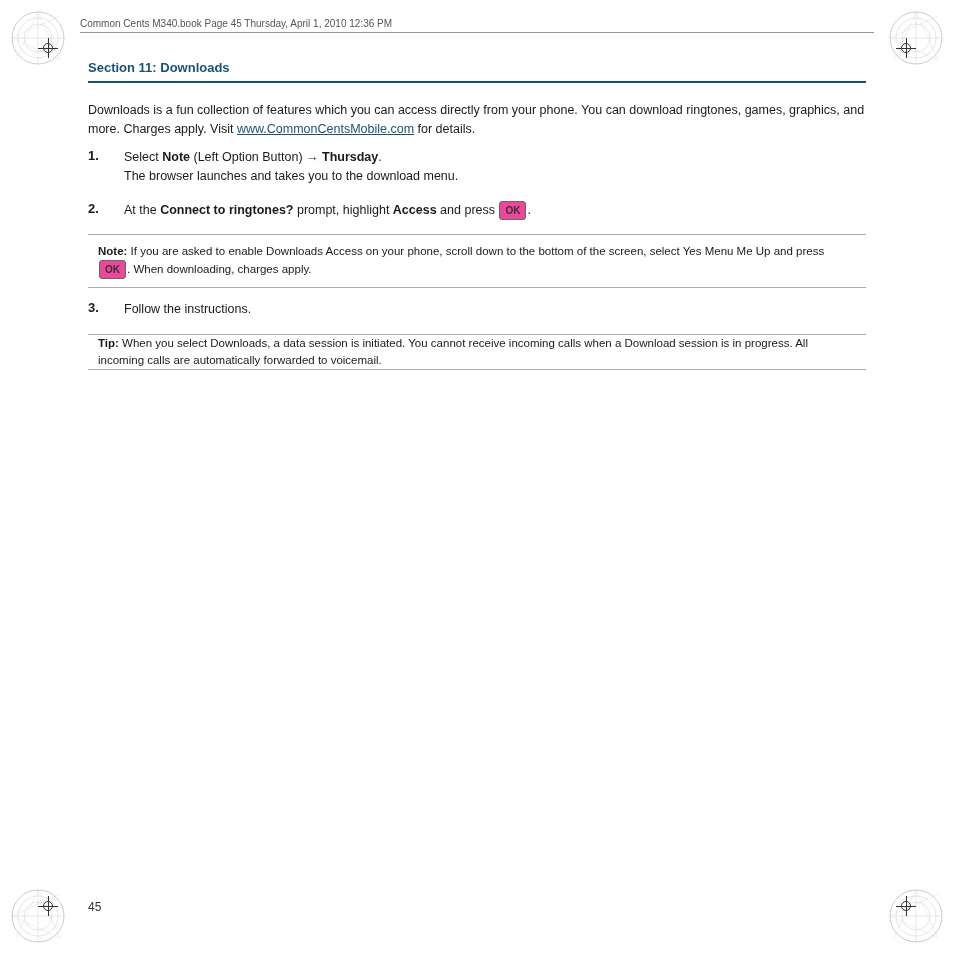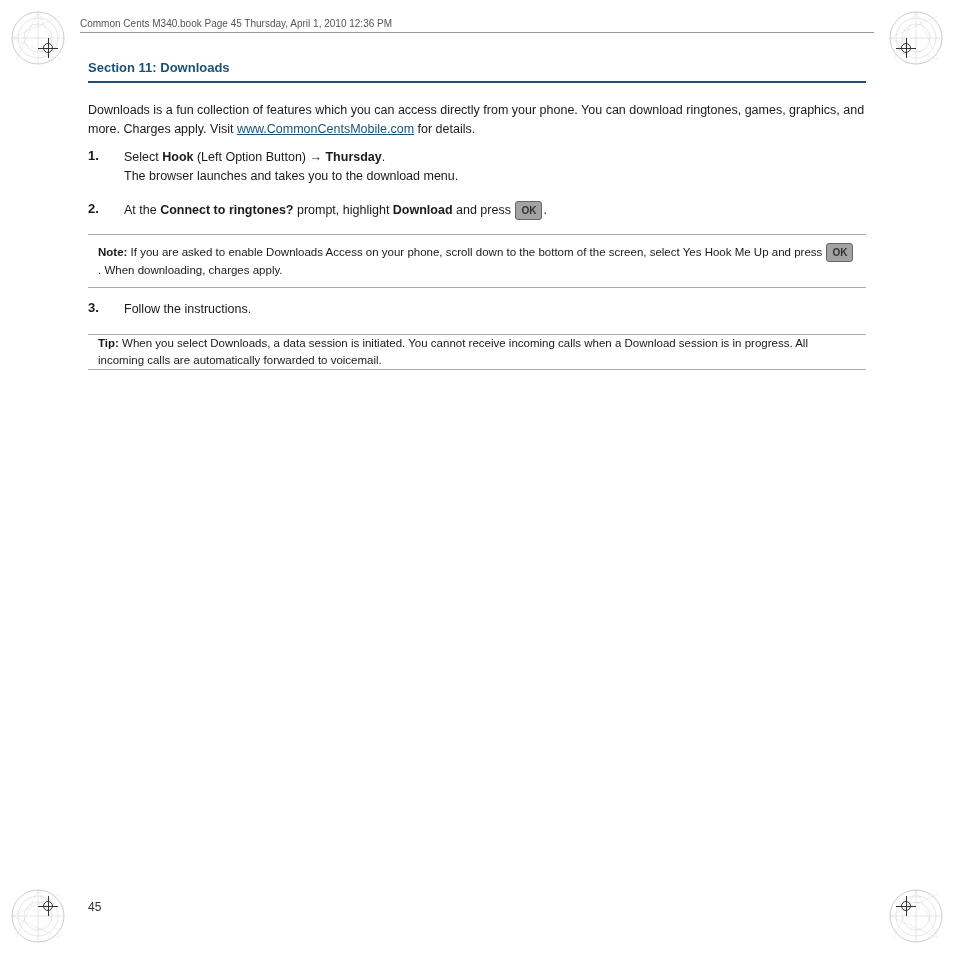--- a/index.html
+++ b/index.html
@@ -149,21 +149,21 @@
     .ok-btn {
       display: inline-flex;
       align-items: center;
       justify-content: center;
       border: 1px solid #666;
       border-radius: 3px;
       padding: 1px 5px;
       font-size: 10px;
       font-weight: bold;
       color: #333;
-      background: #a3a3a3;
+      background: #ec4899;
       vertical-align: middle;
       margin: 0 1px;
     }
 
     
     .note-box {
       border-top: 1px solid #aaa;
       border-bottom: 1px solid #aaa;
       padding: 8px 10px;
       margin: 12px 0;
@@ -274,35 +274,35 @@
 
   <div class="section-title">Section 11: Downloads</div>
 
   <p class="intro-text">
     <span>Downloads is a fun collection of features which you can access directly from your phone. You can download ringtones, games, graphics, and more. Charges apply. Visit </span><a>www.CommonCentsMobile.com</a><span> for details.</span>
   </p>
 
   <div class="step-item">
     <span class="step-number">1.</span>
     <div class="step-content">
-      <span>Select </span><span class="bold-text">Hook</span><span> (Left Option Button) → </span><span class="bold-text">Thursday</span><span>.</span>
+      <span>Select </span><span class="bold-text">Note</span><span> (Left Option Button) → </span><span class="bold-text">Thursday</span><span>.</span>
       <br>
       <span>The browser launches and takes you to the download menu.</span>
     </div>
   </div>
 
   <div class="step-item">
     <span class="step-number">2.</span>
     <div class="step-content">
-      <span>At the </span><span class="bold-text">Connect to ringtones?</span><span> prompt, highlight </span><span class="bold-text">Download</span><span> and press </span><span class="ok-btn">OK</span><span>.</span>
+      <span>At the </span><span class="bold-text">Connect to ringtones?</span><span> prompt, highlight </span><span class="bold-text">Access</span><span> and press </span><span class="ok-btn">OK</span><span>.</span>
     </div>
   </div>
 
   <div class="note-box">
-    <span class="note-label">Note:</span><span> If you are asked to enable Downloads Access on your phone, scroll down to the bottom of the screen, select </span><span class="bold-text">Yes Hook Me Up</span><span> and press </span><span class="ok-btn">OK</span><span>. When downloading, charges apply.</span>
+    <span class="note-label">Note:</span><span> If you are asked to enable Downloads Access on your phone, scroll down to the bottom of the screen, select </span><span class="bold-text">Yes Menu Me Up</span><span> and press </span><span class="ok-btn">OK</span><span>. When downloading, charges apply.</span>
   </div>
 
   <div class="step-item">
     <span class="step-number">3.</span>
     <div class="step-content">
       <span>Follow the instructions.</span>
     </div>
   </div>
 
   <div class="tip-box">

